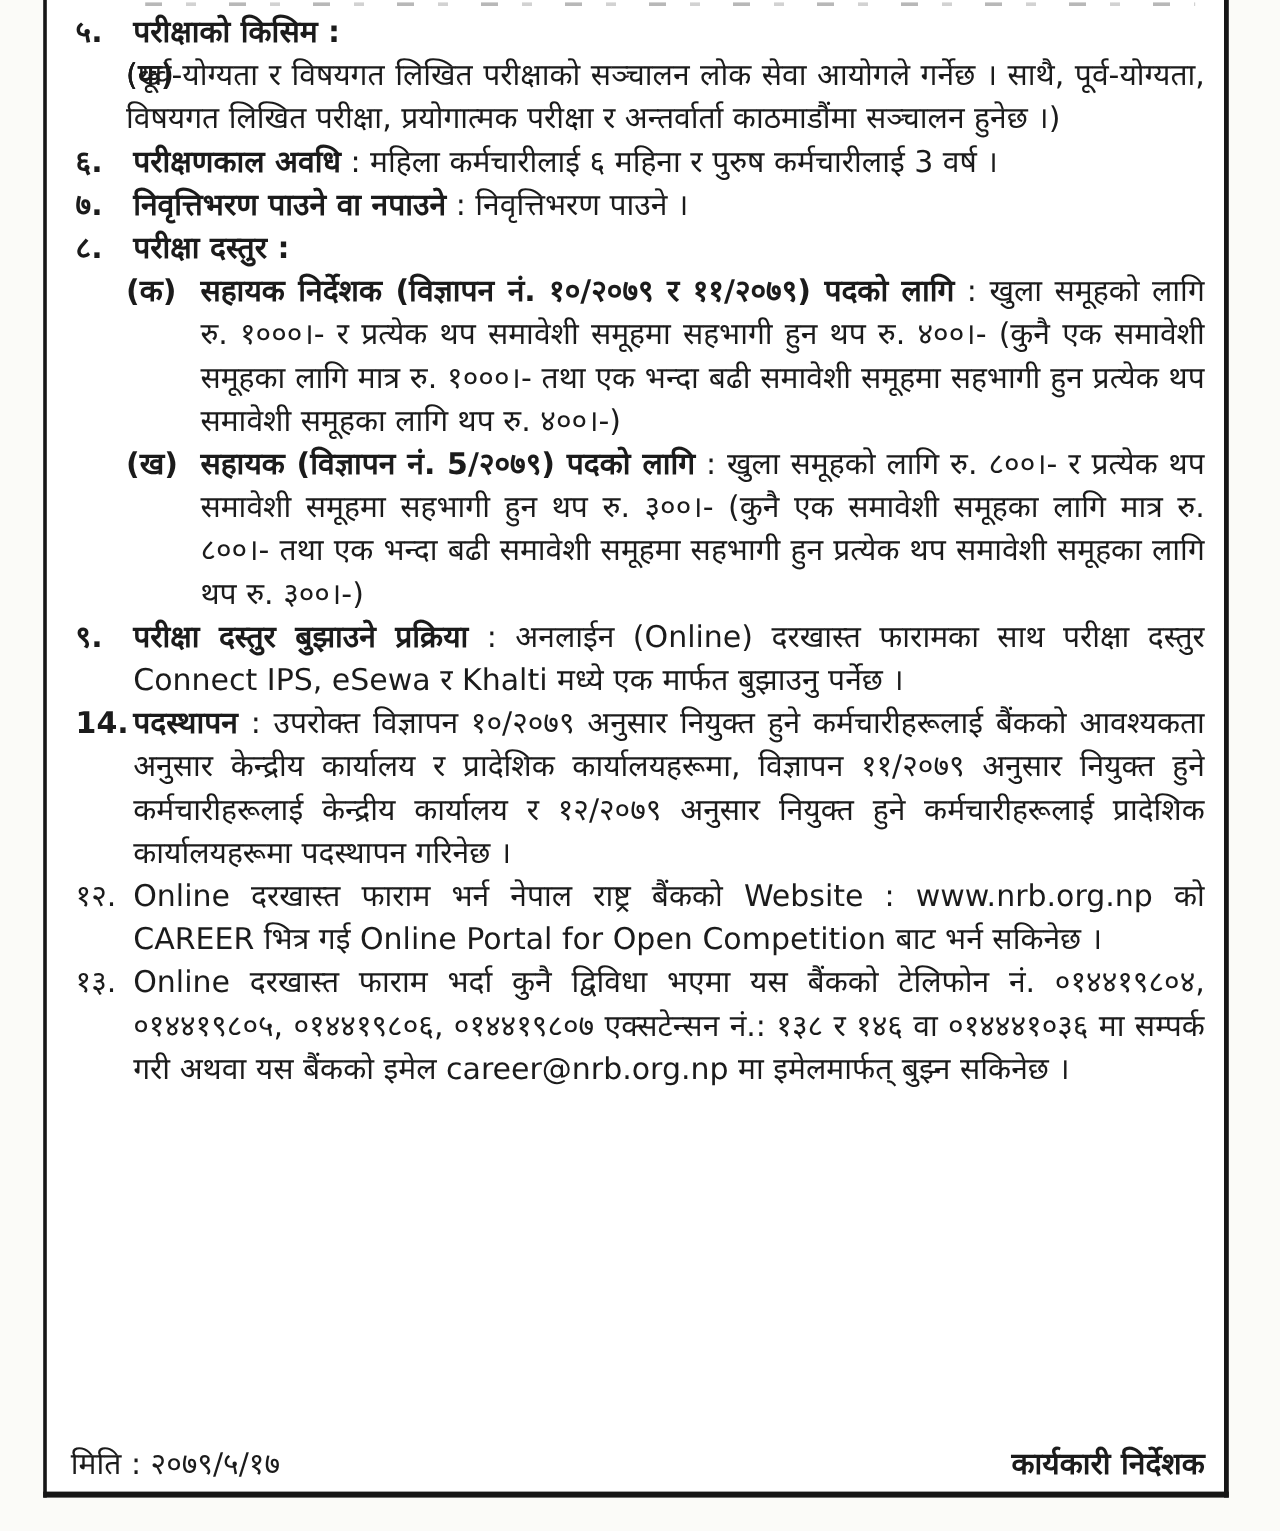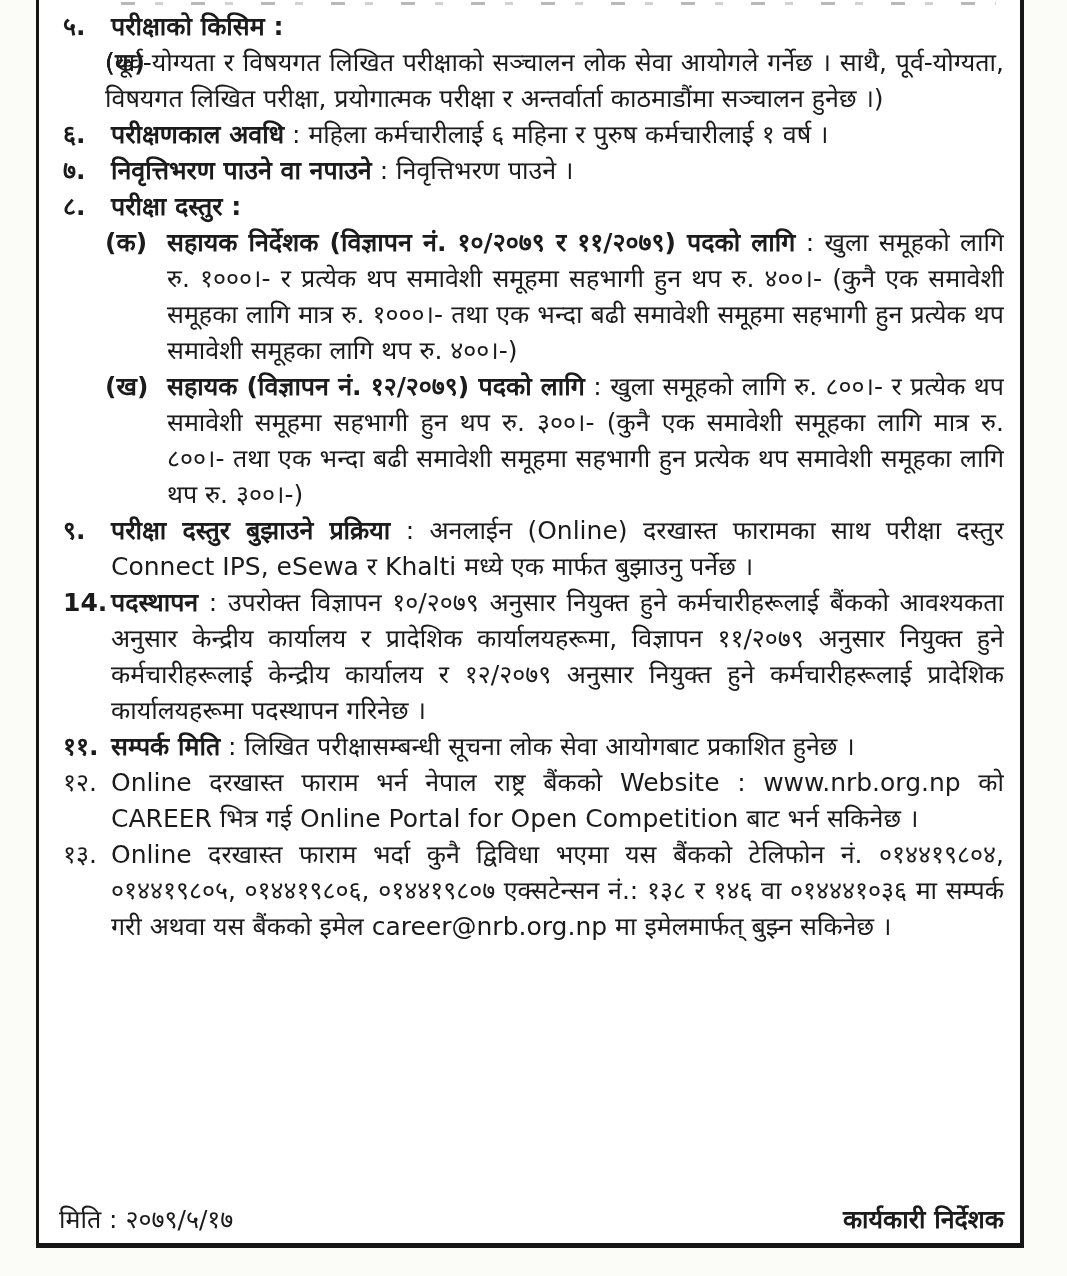--- a/index.html
+++ b/index.html
@@ -122,55 +122,51 @@
       <div class="sub">
         <span class="marker reg">(क)</span>
       </div>
       <div class="sub">
         <span class="marker reg">(ख)</span>
       </div>
       <div class="pnote">(पूर्व-योग्यता र विषयगत लिखित परीक्षाको सञ्चालन लोक सेवा आयोगले गर्नेछ । साथै, पूर्व-योग्यता, विषयगत लिखित परीक्षा, प्रयोगात्मक परीक्षा र अन्तर्वार्ता काठमाडौंमा सञ्चालन हुनेछ ।)</div>
 
       <div class="item">
         <span class="num b">६.</span>
-        <span class="b">परीक्षणकाल अवधि</span><span> : महिला कर्मचारीलाई ६ महिना र पुरुष कर्मचारीलाई १ वर्ष ।</span>
+        <span class="b">परीक्षणकाल अवधि</span><span> : महिला कर्मचारीलाई ६ महिना र पुरुष कर्मचारीलाई 3 वर्ष ।</span>
       </div>
 
       <div class="item">
         <span class="num b">७.</span>
         <span class="b">निवृत्तिभरण पाउने वा नपाउने</span><span> : निवृत्तिभरण पाउने ।</span>
       </div>
 
       <div class="item">
         <span class="num b">८.</span>
         <span class="b">परीक्षा दस्तुर :</span>
       </div>
       <div class="sub">
         <span class="marker">(क)</span>
         <span class="b">सहायक निर्देशक (विज्ञापन नं. १०/२०७९ र ११/२०७९) पदको लागि</span><span> : खुला समूहको लागि रु. १०००।- र प्रत्येक थप समावेशी समूहमा सहभागी हुन थप रु. ४००।- (कुनै एक समावेशी समूहका लागि मात्र रु. १०००।- तथा एक भन्दा बढी समावेशी समूहमा सहभागी हुन प्रत्येक थप समावेशी समूहका लागि थप रु. ४००।-)</span>
       </div>
       <div class="sub">
         <span class="marker">(ख)</span>
-        <span class="b">सहायक (विज्ञापन नं. १२/२०७९) पदको लागि</span><span> : खुला समूहको लागि रु. ८००।- र प्रत्येक थप समावेशी समूहमा सहभागी हुन थप रु. ३००।- (कुनै एक समावेशी समूहका लागि मात्र रु. ८००।- तथा एक भन्दा बढी समावेशी समूहमा सहभागी हुन प्रत्येक थप समावेशी समूहका लागि थप रु. ३००।-)</span>
+        <span class="b">सहायक (विज्ञापन नं. 5/२०७९) पदको लागि</span><span> : खुला समूहको लागि रु. ८००।- र प्रत्येक थप समावेशी समूहमा सहभागी हुन थप रु. ३००।- (कुनै एक समावेशी समूहका लागि मात्र रु. ८००।- तथा एक भन्दा बढी समावेशी समूहमा सहभागी हुन प्रत्येक थप समावेशी समूहका लागि थप रु. ३००।-)</span>
       </div>
 
       <div class="item">
         <span class="num b">९.</span>
         <span class="b">परीक्षा दस्तुर बुझाउने प्रक्रिया</span><span> : अनलाईन (Online) दरखास्त फारामका साथ परीक्षा दस्तुर Connect IPS, eSewa र Khalti मध्ये एक मार्फत बुझाउनु पर्नेछ ।</span>
       </div>
 
       <div class="item">
         <span class="num b">14.</span>
         <span class="b">पदस्थापन</span><span> : उपरोक्त विज्ञापन १०/२०७९ अनुसार नियुक्त हुने कर्मचारीहरूलाई बैंकको आवश्यकता अनुसार केन्द्रीय कार्यालय र प्रादेशिक कार्यालयहरूमा, विज्ञापन ११/२०७९ अनुसार नियुक्त हुने कर्मचारीहरूलाई केन्द्रीय कार्यालय र १२/२०७९ अनुसार नियुक्त हुने कर्मचारीहरूलाई प्रादेशिक कार्यालयहरूमा पदस्थापन गरिनेछ ।</span>
       </div>
 
-      <div class="item">
-        <span class="num b">११.</span>
-        <span class="b">सम्पर्क मिति</span><span> : लिखित परीक्षासम्बन्धी सूचना लोक सेवा आयोगबाट प्रकाशित हुनेछ ।</span>
-      </div>
 
       <div class="item">
         <span class="num">१२.</span>
         <span>Online दरखास्त फाराम भर्न नेपाल राष्ट्र बैंकको Website : www.nrb.org.np को CAREER भित्र गई Online Portal for Open Competition बाट भर्न सकिनेछ ।</span>
       </div>
 
       <div class="item">
         <span class="num">१३.</span>
         <span>Online दरखास्त फाराम भर्दा कुनै द्विविधा भएमा यस बैंकको टेलिफोन नं. ०१४४१९८०४, ०१४४१९८०५, ०१४४१९८०६, ०१४४१९८०७ एक्सटेन्सन नं.: १३८ र १४६ वा ०१४४४१०३६ मा सम्पर्क गरी अथवा यस बैंकको इमेल career@nrb.org.np मा इमेलमार्फत् बुझ्न सकिनेछ ।</span>
       </div>

